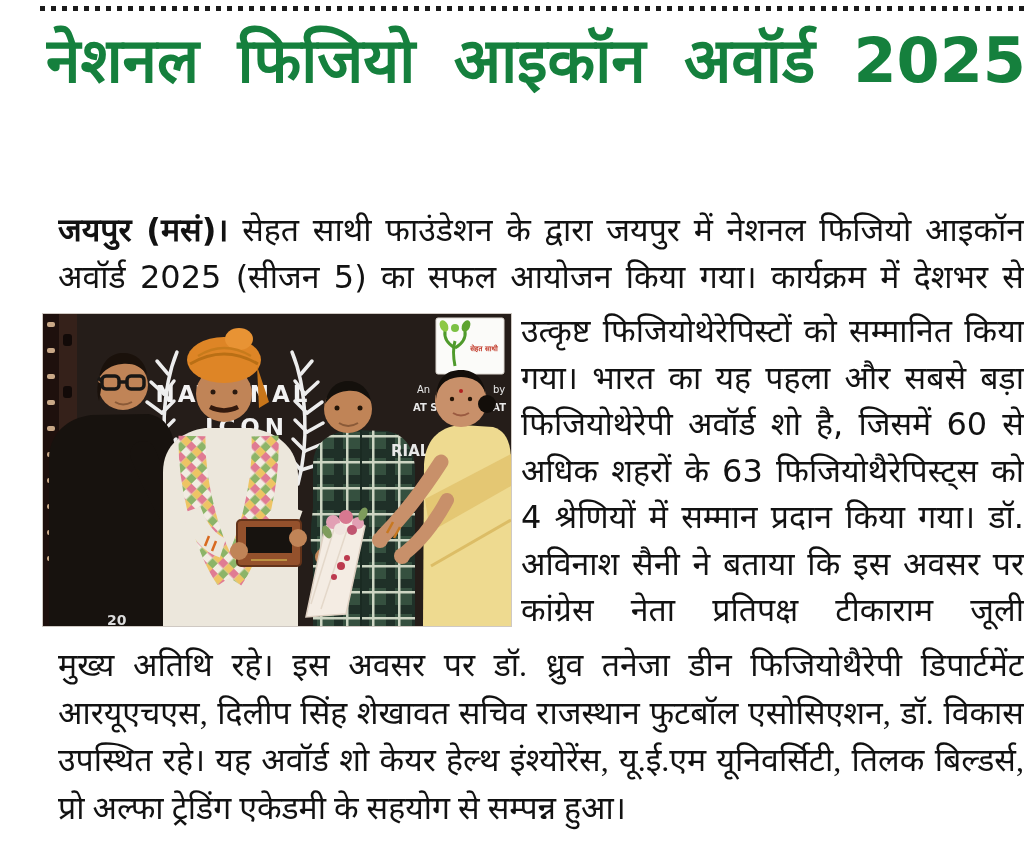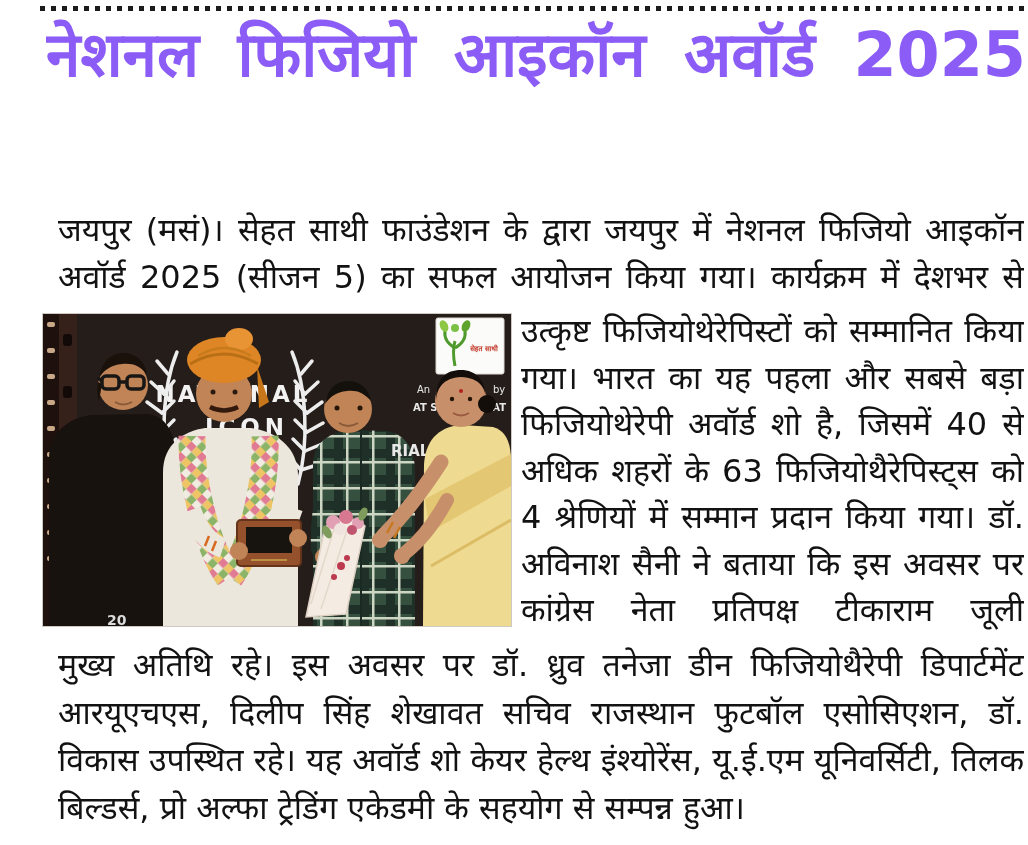--- a/index.html
+++ b/index.html
@@ -6,42 +6,42 @@
   html,body { background:#ffffff; }
   .page {
     position:relative; width:1028px; height:845px; margin:0 auto;
     background:#ffffff; overflow:hidden; color:#121212;
     font-family:"DejaVu Sans", sans-serif;
   }
   .top-dots {
     position:absolute; top:6px; left:40px; width:988px; height:5px;
     background:repeating-linear-gradient(to right,#1b1b1b 0 5px,transparent 5px 11px);
   }
-  .headline { position:absolute; top:8px; left:46px; width:980px; color:#8b5cf6; font-weight:bold; }
+  .headline { position:absolute; top:14px; left:46px; width:980px; color:#15803d; font-weight:bold; }
   .hl-line {
     font-size:62px; line-height:93px; letter-spacing:0px;
     text-align:justify; text-align-last:justify; overflow:hidden; max-height:93px;
   }
   .lead {
     position:absolute; top:207px; left:58px; width:966px; height:99px; overflow:hidden;
     font-size:32px; line-height:47px; text-align:justify; text-align-last:justify;
   }
-  .dateline { font-weight:normal; }
+  .dateline { font-weight:bold; }
   .photo-frame {
     position:absolute; left:42px; top:313px; width:470px; height:314px;
     border:1px solid #cfc9c3; background:#251d19;
   }
   .photo-frame svg { display:block; }
   .beside {
     position:absolute; left:521px; top:308px; width:503px; height:333px; overflow:hidden;
     font-size:32px; line-height:46.5px; text-align:justify; text-align-last:justify;
   }
   .below {
     position:absolute; top:642px; left:58px; width:966px; height:196px; overflow:hidden;
-    font-size:32px; line-height:47.5px; text-align:justify;
+    font-size:32px; line-height:47.5px; text-align:justify;font-family:Liberation Serif, serif;
   }
 </style>
 </head>
 <body>
 
 <div class="page">
 
   <div class="top-dots"></div>
 
   <h1 class="headline">
@@ -223,17 +223,17 @@
         <path d="M404,186 C390,212 376,228 362,239" stroke="#c8906a" stroke-width="14" fill="none" stroke-linecap="round"></path>
         <path d="M350,208 l-6,11 M357,213 l-6,11" stroke="#c87820" stroke-width="2.5"></path>
         <circle cx="337" cy="226" r="8" fill="#c8906a"></circle>
         <circle cx="359" cy="242" r="8" fill="#c8906a"></circle>
       </g>
 
       <text x="64" y="311" font-family="'DejaVu Sans',sans-serif" font-size="14" font-weight="bold" fill="#dcdcdc">20</text>
     </svg>
   </div>
 
-  <div class="beside">उत्कृष्ट फिजियोथेरेपिस्टों को सम्मानित किया गया। भारत का यह पहला और सबसे बड़ा फिजियोथेरेपी अवॉर्ड शो है, जिसमें 40 से अधिक शहरों के 63 फिजियोथैरेपिस्ट्स को 4 श्रेणियों में सम्मान प्रदान किया गया। डॉ. अविनाश सैनी ने बताया कि इस अवसर पर कांग्रेस नेता प्रतिपक्ष टीकाराम जूली</div>
+  <div class="beside">उत्कृष्ट फिजियोथेरेपिस्टों को सम्मानित किया गया। भारत का यह पहला और सबसे बड़ा फिजियोथेरेपी अवॉर्ड शो है, जिसमें 60 से अधिक शहरों के 63 फिजियोथैरेपिस्ट्स को 4 श्रेणियों में सम्मान प्रदान किया गया। डॉ. अविनाश सैनी ने बताया कि इस अवसर पर कांग्रेस नेता प्रतिपक्ष टीकाराम जूली</div>
 
   <p class="below">मुख्य अतिथि रहे। इस अवसर पर डॉ. ध्रुव तनेजा डीन फिजियोथैरेपी डिपार्टमेंट आरयूएचएस, दिलीप सिंह शेखावत सचिव राजस्थान फुटबॉल एसोसिएशन, डॉ. विकास उपस्थित रहे। यह अवॉर्ड शो केयर हेल्थ इंश्योरेंस, यू.ई.एम यूनिवर्सिटी, तिलक बिल्डर्स, प्रो अल्फा ट्रेडिंग एकेडमी के सहयोग से सम्पन्न हुआ।</p>
 
 </div>
 
 </body></html>

